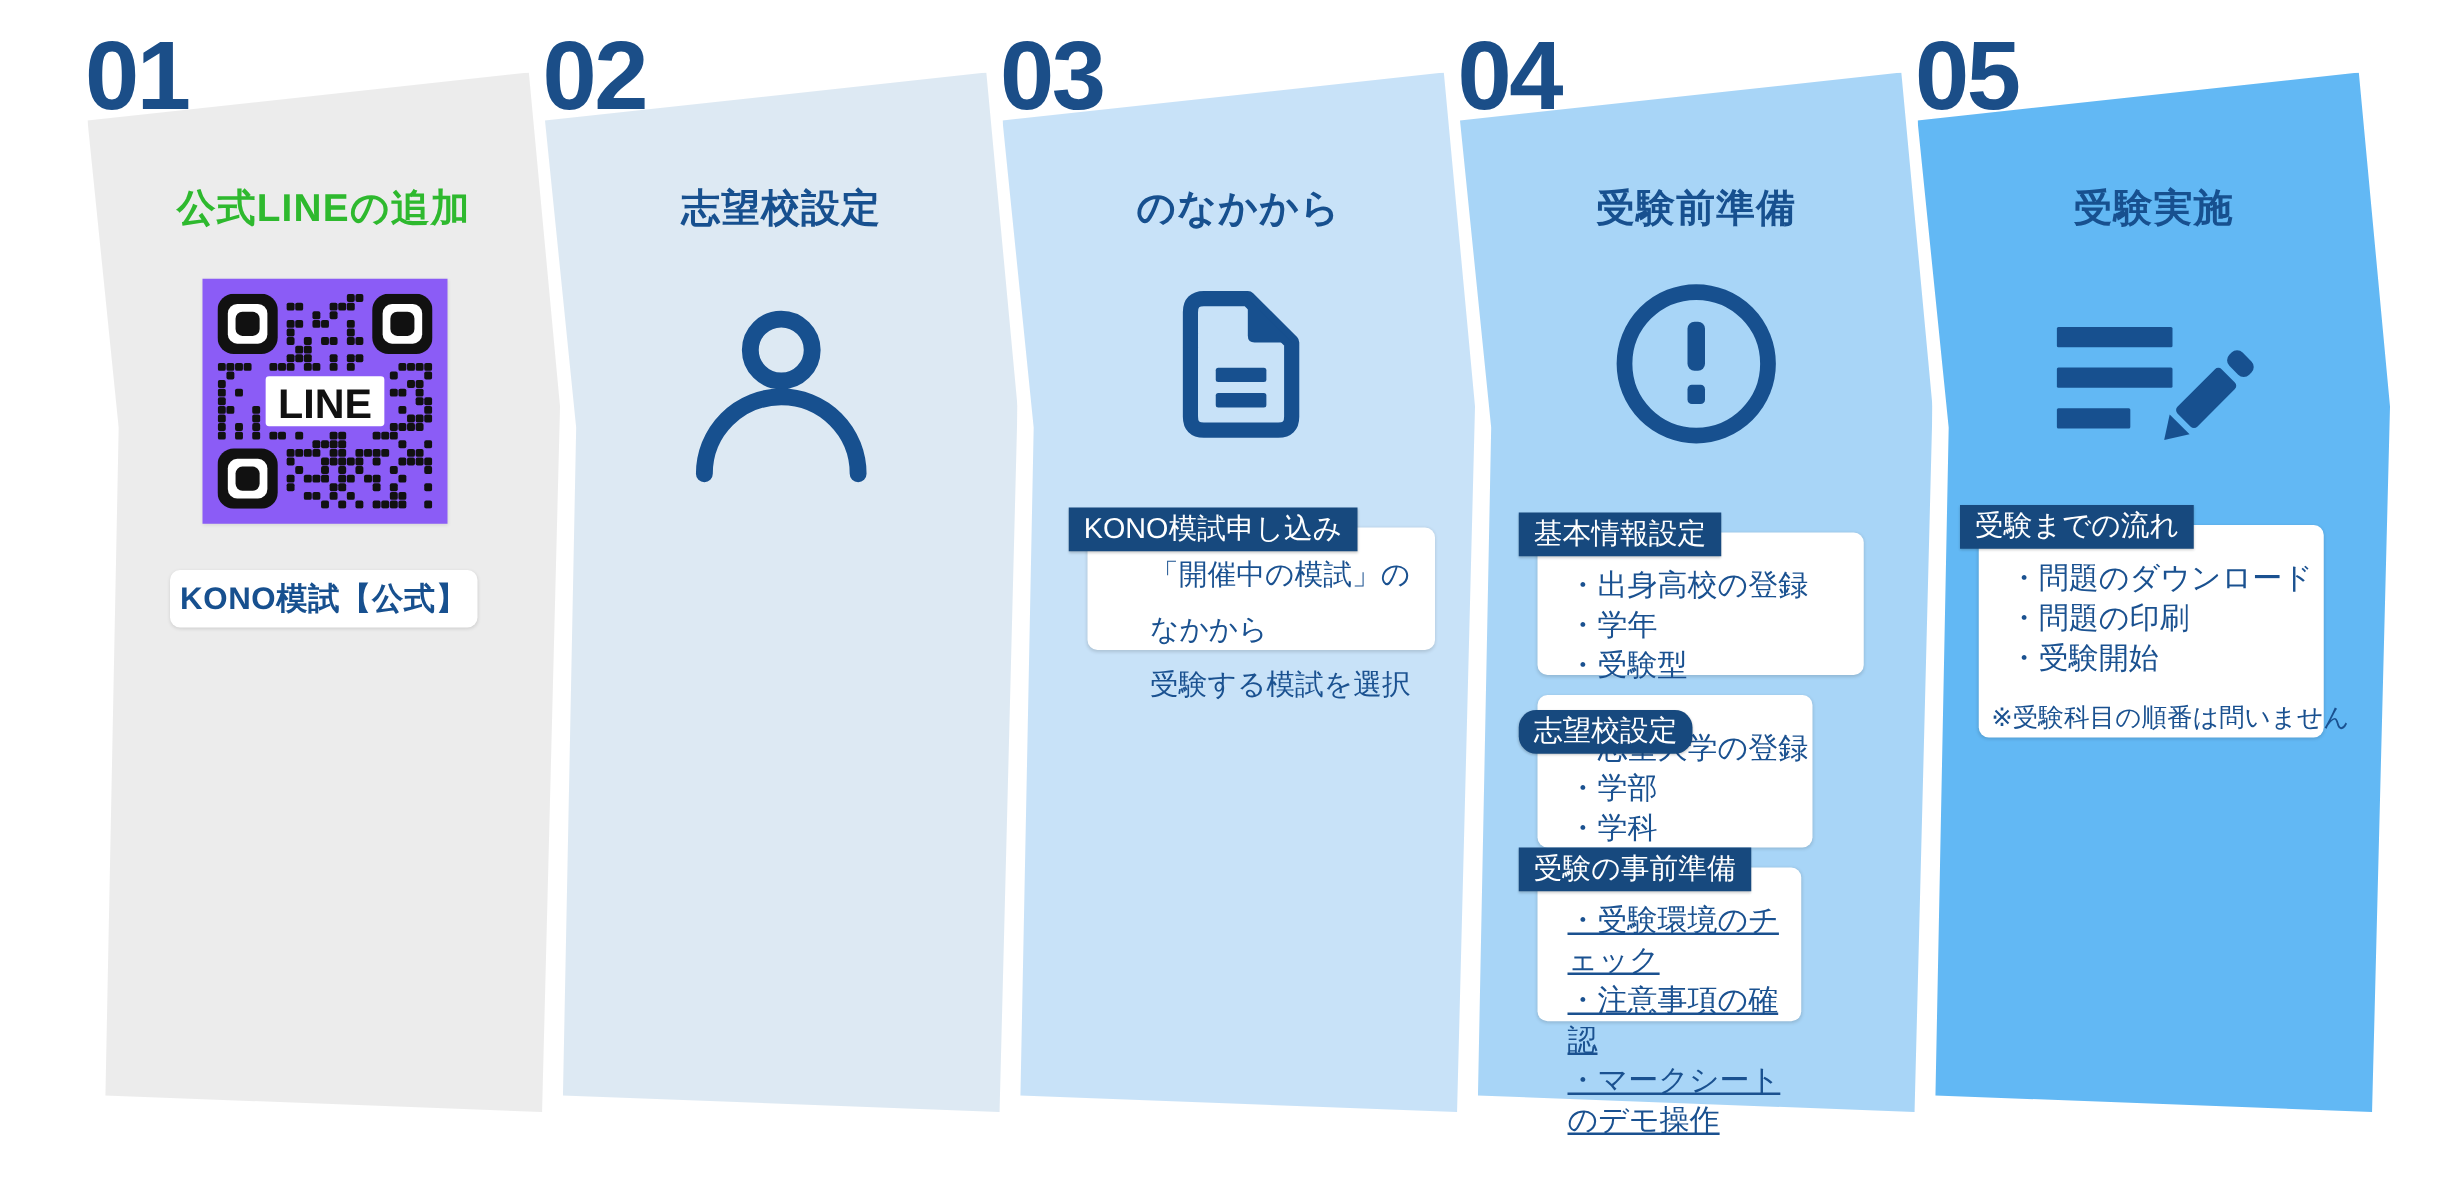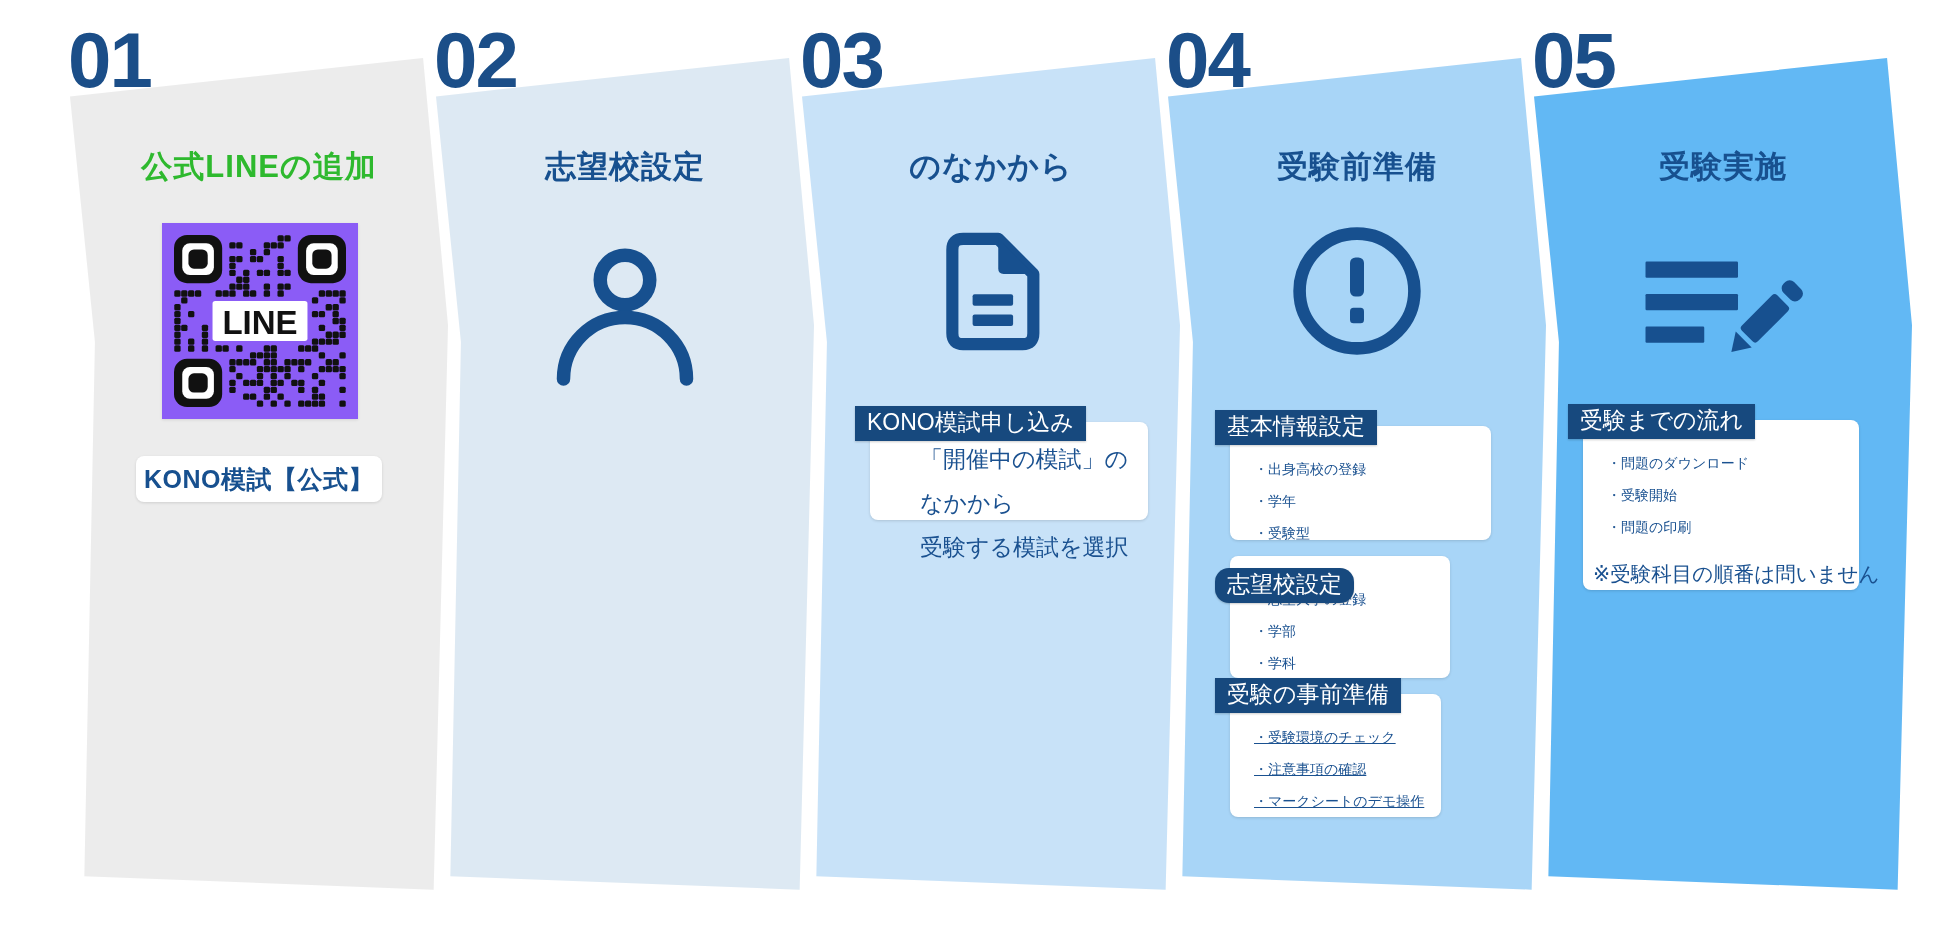--- a/index.html
+++ b/index.html
@@ -62,21 +62,21 @@
     background:#17497e; color:#ffffff; font-weight:normal; font-size:23px;
     padding:4px 12px 6px 12px; line-height:1.1; white-space:nowrap;
     box-shadow:0 1px 2px rgba(0,0,0,.2);
   }
   .card {
     position:absolute; z-index:2; background:#ffffff; border-radius:8px;
     box-shadow:0 1px 3px rgba(0,0,0,.14); color:#1a5190;
   }
   .card .lines { padding:15px 12px 0 18px; font-size:23px; line-height:44px;margin-left:32px; }
   .card ul { list-style:none; margin:0; padding:27px 0 0 24px; }
-  .card li { font-size:14px; line-height:32px; color:#1a5190; }
+  .card li { font-size:24px; line-height:32px; color:#1a5190; }
   .card .note { font-size:20.5px; color:#1a5190; margin:17px 0 0 10px; white-space:nowrap; }
 
   
   .p3 .badge  { left:53px; top:348px; }
   .p3 .card   { left:68px; top:364px; width:278px; height:98px; }
 
   
   .p4 .badge.b1 { left:47px; top:352px; }
   .p4 .card.c1  { left:62px; top:368px; width:261px; height:114px; }
   .p4 .badge.b2 { left:47px; top:510px;border-radius:14px; }
@@ -355,20 +355,20 @@
           <rect x="91" y="30" width="18" height="40" rx="3"></rect>
           <path d="M91 74 h18 l-9 14 Z"></path>
           <rect x="91" y="13" width="18" height="12" rx="5"></rect>
         </g>
       </svg>
     </div>
     <div class="badge">受験までの流れ</div>
     <div class="card">
       <ul>
         <li>・問題のダウンロード</li>
+        <li>・問題の印刷</li>
         <li>・受験開始</li>
-        <li>・問題の印刷</li>
       </ul>
       <div class="note">※受験科目の順番は問いません</div>
     </div>
   </div>
 
 </div>
 
 </body></html>

